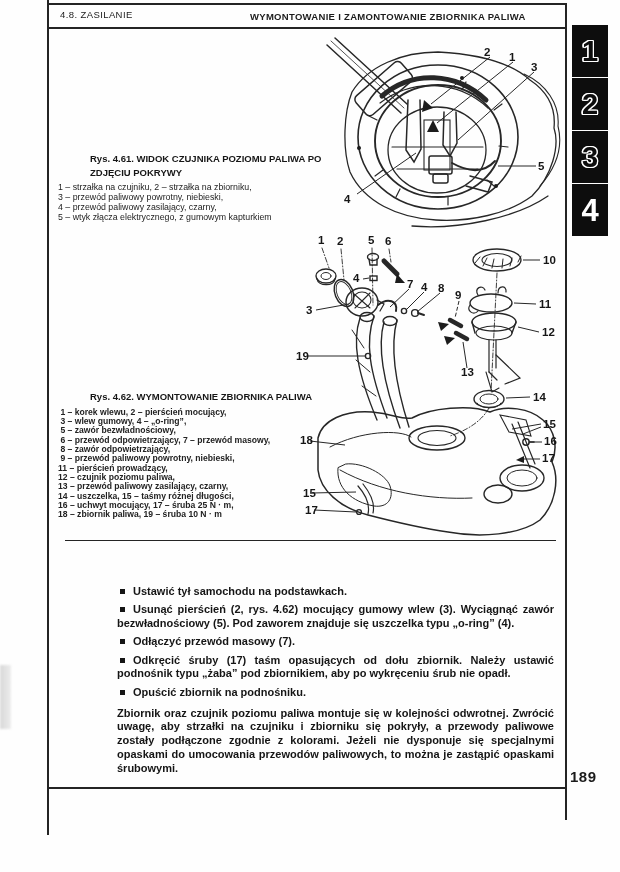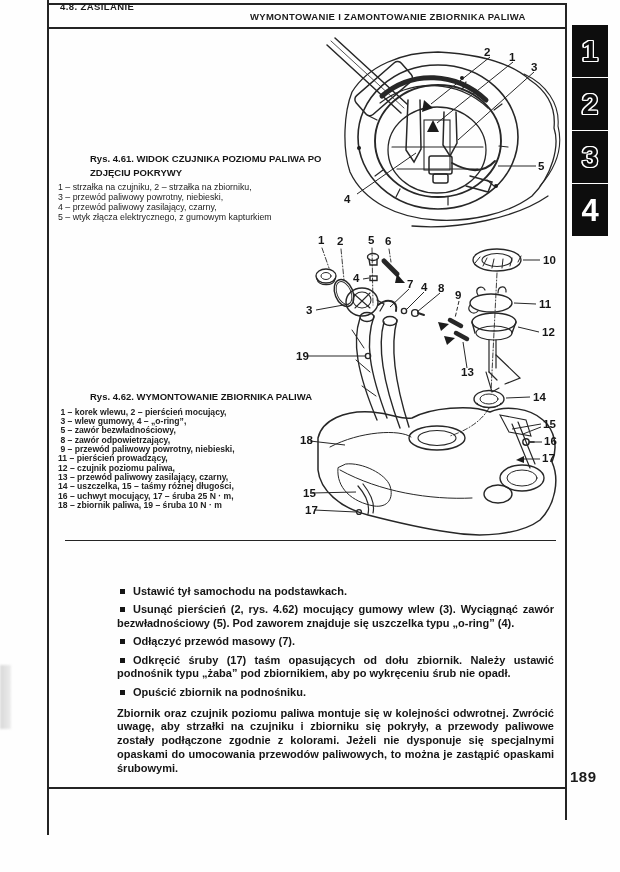--- a/index.html
+++ b/index.html
@@ -5,21 +5,21 @@
   html,body{margin:0;padding:0;background:#e8e8e8;}
   .page{
     position:relative;width:620px;height:872px;background:#fefefe;
     font-family:"Liberation Sans", sans-serif;color:#1b1b1b;overflow:hidden;
     margin:0 auto;
   }
   .abs{position:absolute;}
   
   .line{position:absolute;background:#242424;}
   
-  .hdr-left{left:60px;top:1px;font-size:9.5px;font-weight:bold;letter-spacing:.4px;white-space:nowrap;}
+  .hdr-left{left:60px;top:9px;font-size:9.5px;font-weight:normal;letter-spacing:.4px;white-space:nowrap;}
   .hdr-right{left:250px;top:11px;width:258px;text-align:left;font-size:9.5px;font-weight:bold;letter-spacing:.3px;white-space:nowrap;}
   
   .tabs{left:572px;top:25px;width:36px;}
   .tab{width:36px;height:52px;background:#0d0d0d;margin-bottom:1px;
        display:flex;align-items:center;justify-content:center;}
   .tab span{font-size:29px;font-weight:bold;line-height:1;color:#0d0d0d;
        text-shadow:-1.2px -1.2px 0 #fff,1.2px -1.2px 0 #fff,-1.2px 1.2px 0 #fff,1.2px 1.2px 0 #fff,0 -1.4px 0 #fff,0 1.4px 0 #fff,-1.4px 0 0 #fff,1.4px 0 0 #fff;}
   .tab.solid span{color:#fff;text-shadow:none;font-size:31px;}
   
   .cap-title{font-weight:bold;font-size:9.5px;line-height:13.5px;color:#161616;margin-left:32px;}
@@ -279,20 +279,21 @@
       <text x="305" y="514">17</text>
     </g>
   </svg>
 
   <div class="abs cap2">
     <div class="cap-title">Rys. 4.62. WYMONTOWANIE ZBIORNIKA PALIWA</div>
     <div class="legend">
       <div> 1 – korek wlewu, 2 – pierścień mocujący,</div>
       <div> 3 – wlew gumowy, 4 – „o-ring”,</div>
       <div> 5 – zawór bezwładnościowy,</div>
+      <div> 6 – przewód odpowietrzający, 7 – przewód masowy,</div>
       <div> 8 – zawór odpowietrzający,</div>
       <div> 9 – przewód paliwowy powrotny, niebieski,</div>
       <div>11 – pierścień prowadzący,</div>
       <div>12 – czujnik poziomu paliwa,</div>
       <div>13 – przewód paliwowy zasilający, czarny,</div>
       <div>14 – uszczelka, 15 – taśmy różnej długości,</div>
       <div>16 – uchwyt mocujący, 17 – śruba 25 N · m,</div>
       <div>18 – zbiornik paliwa, 19 – śruba 10 N · m</div>
     </div>
   </div>

